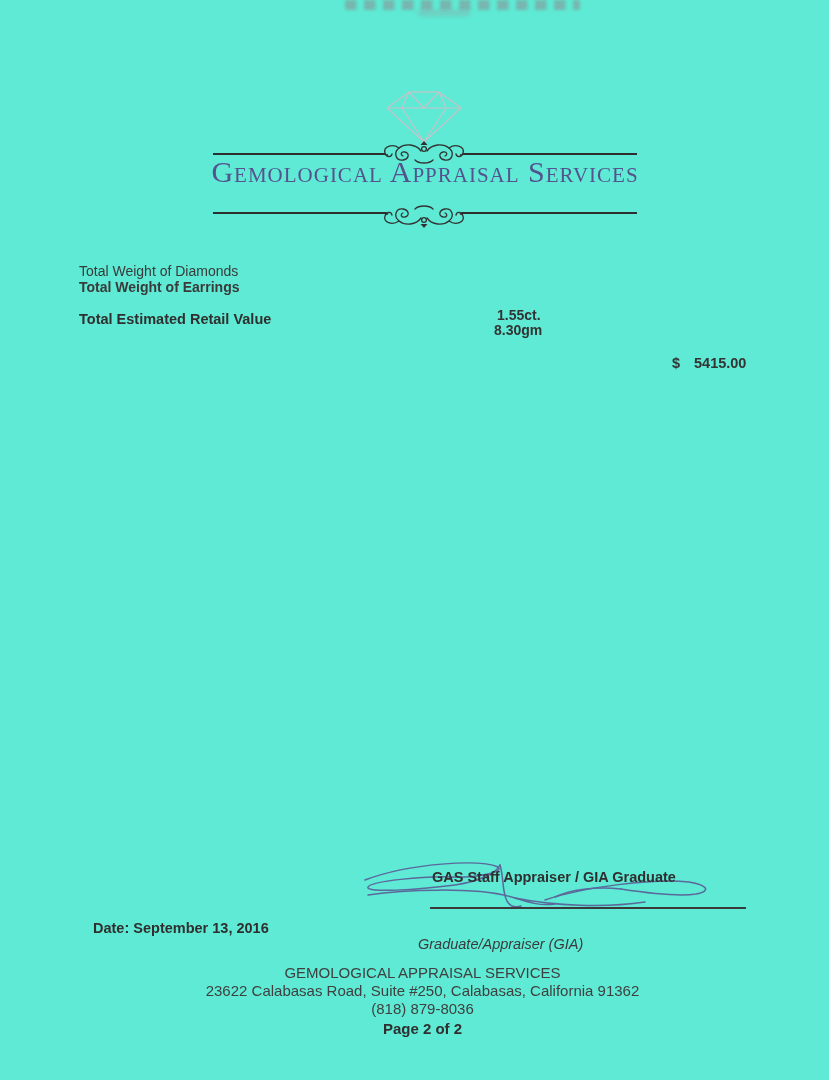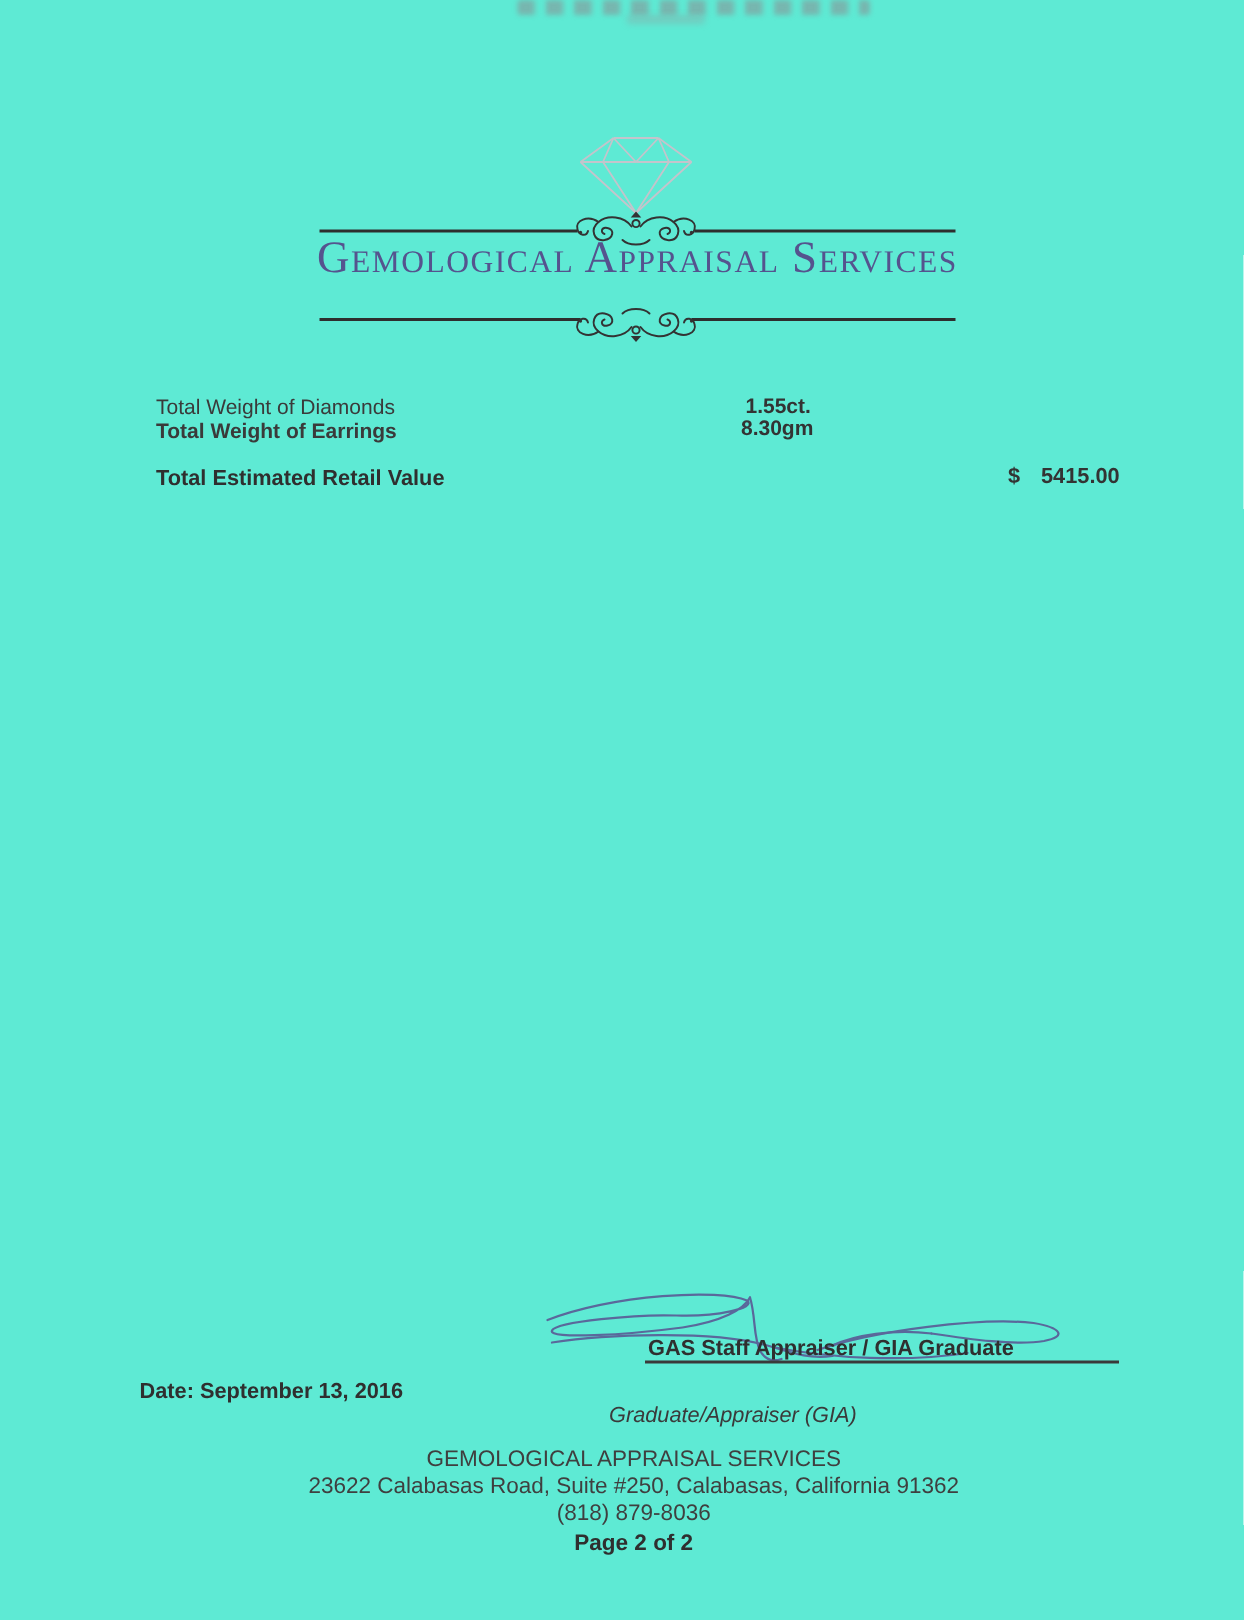--- a/index.html
+++ b/index.html
@@ -78,31 +78,32 @@
     font-family: "Liberation Serif", serif;
     font-size: 14px;
     letter-spacing: 2px;
     color: #6f6da6;
     white-space: nowrap;
     line-height: 1.2;
   }
   
   .sum-label {
     position: absolute;
-    left: 104px;
+    left: 79px;
     font-size: 14px;
     color: #3a3a3a;
     white-space: nowrap;
   }
   .sum-value {
     position: absolute;
     font-size: 14px;
     font-weight: bold;
     color: #333333;
     white-space: nowrap;
+    margin-top: 45px;
   }
   .row1-label { top: 263px; }
   .row1-value { top: 262px; left: 497px; }
   .row2-label { top: 279px; font-weight: bold; }
   .row2-value { top: 277px; left: 494px; }
   .total-label { top: 311px; font-weight: bold; font-size: 14.5px; color: #2f2f2f; }
   .total-currency { top: 310px; left: 672px; font-size: 14.5px; }
   .total-amount { top: 310px; left: 694px; font-size: 14.5px; }
   
   .signature-wrap {
@@ -119,29 +120,29 @@
   .date-label {
     position: absolute;
     left: 93px; top: 920px;
     font-size: 14.5px;
     font-weight: bold;
     color: #2f2f2f;
     white-space: nowrap;
   }
   .appraiser-title {
     position: absolute;
-    left: 432px; top: 891px;
+    left: 432px; top: 869px;
     font-size: 14.5px;
     font-weight: bold;
     color: #2f2f2f;
     white-space: nowrap;
   }
   .appraiser-subtitle {
     position: absolute;
-    left: 406px; top: 936px;
+    left: 418px; top: 936px;
     font-size: 14.5px;
     font-style: italic;
     color: #3a3a3a;
     white-space: nowrap;
   }
   
   .footer {
     position: absolute;
     left: 8px; top: 0;
     width: 829px;

